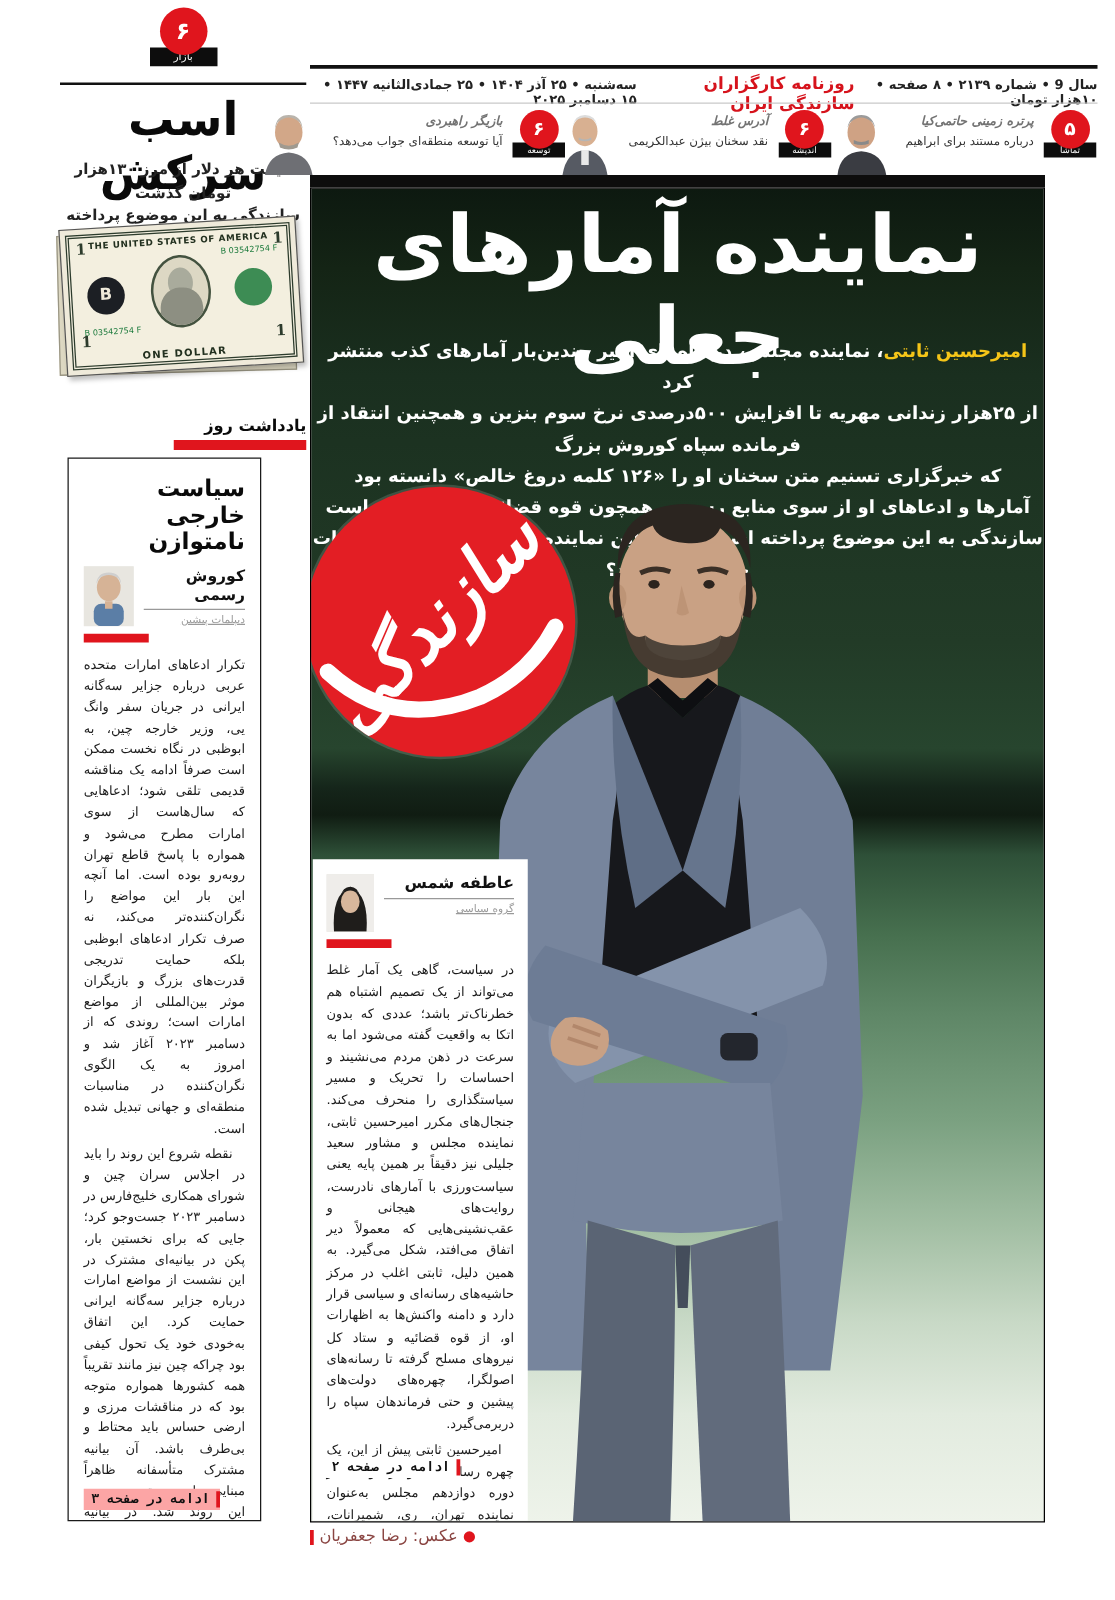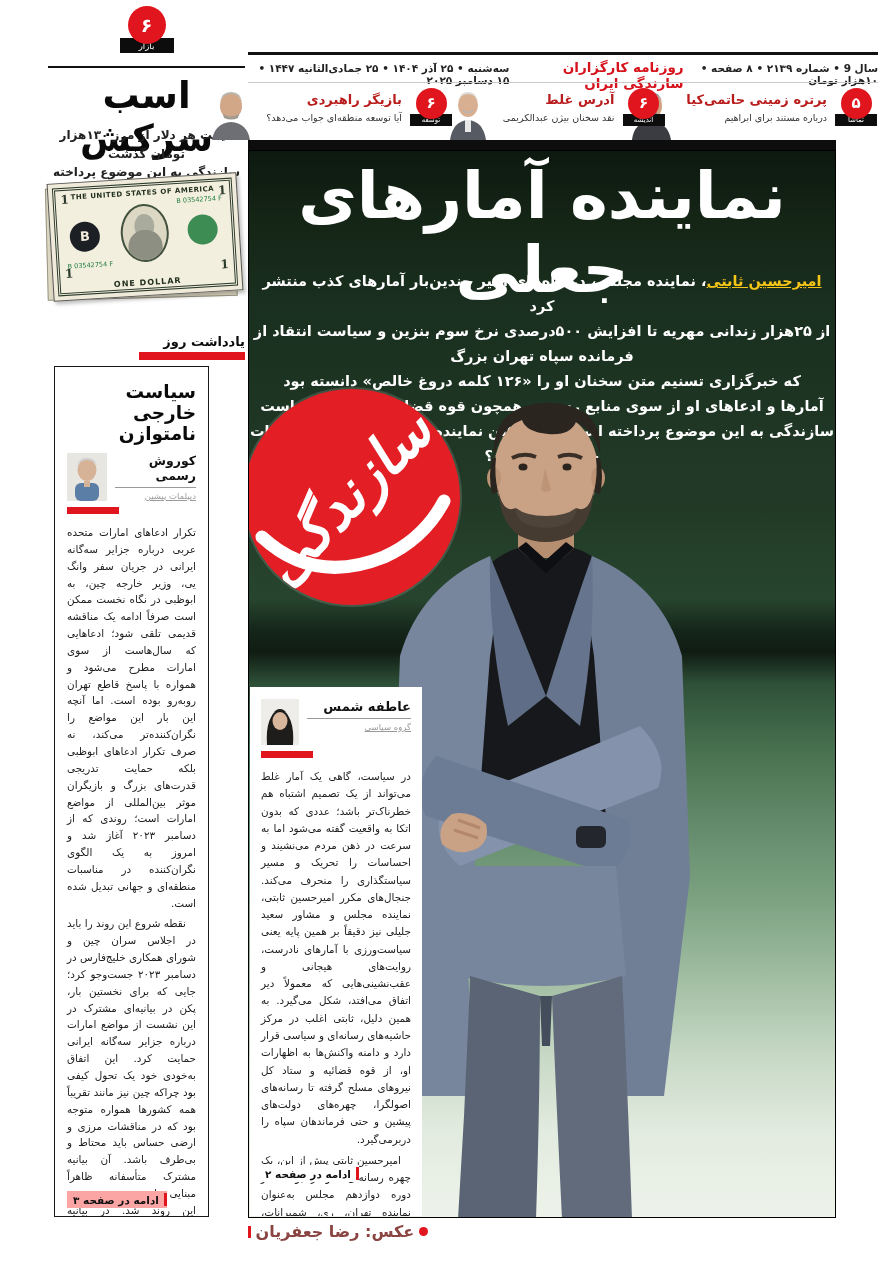--- a/index.html
+++ b/index.html
@@ -46,67 +46,67 @@
   .author-meta { flex:1; }
   .author-name { font-size:12.5px; font-weight:bold; color:#111; border-bottom:1px solid #999; padding-bottom:4px; margin-bottom:3px; }
   .author-role { font-size:8.5px; color:#9a9a9a;text-decoration:underline; }
   .author-photo { width:40px; height:48px; background:#e9e7e2; overflow:hidden; flex:0 0 auto; order:2; }
   .red-tick { width:52px; height:7px; background:#e0151d; margin:4px 0 10px; margin-right:auto; }
   .body-text { font-size:10.4px; line-height:1.62; color:#1c1c1c; text-align:justify; }
   .body-text p { margin-bottom:4px; }
   .body-text p + p { text-indent:10px; }
   .more-line { position:absolute; bottom:8px; left:12px; background:#fca5a5; padding:2px 0 2px 6px; display:flex; align-items:center; gap:5px; direction:rtl; }
   .more-bar { width:3px; height:13px; background:#e0151d; }
-  .more-text { font-size:10.5px; font-weight:bold; color:#111; }
+  .more-text { font-size:10.5px; font-weight:bold; color:#111;font-family:Liberation Mono, monospace; }
 
   
   .main-area { position:absolute; right:14px; top:0; width:630px; height:1280px; }
   .mast-rule { position:absolute; top:52px; right:0; width:100%; height:2.5px; background:#111; }
   .masthead { position:absolute; top:59px; right:0; width:100%; display:flex; justify-content:space-between; align-items:baseline; }
   .mast-info { font-size:10.5px; color:#222; font-weight:bold; }
   .mast-brand { font-size:13.5px; color:#d6131c; font-weight:bold; }
   .mast-date { font-size:10.5px; color:#222; font-weight:bold; }
   .mast-hairline { position:absolute; top:82px; right:0; width:100%; height:1px; background:#c9c9c9; }
 
   .topstories { position:absolute; top:88px; right:0; width:100%; height:52px; display:flex; justify-content:space-between; }
   .story { display:flex; flex-direction:row; gap:7px; width:205px; }
   .story-badge { width:44px; flex:0 0 auto; text-align:center; }
   .story-badge .badge-circle { width:31px; height:31px; line-height:31px; font-size:15px; }
   .story-badge .badge-label { width:42px; font-size:7px; padding:2px 1px; margin-top:-5px; }
   .story-texts { flex:1; padding-top:4px; }
-  .story-title { font-size:13px; font-weight:bold; color:#b91c1c; white-space:nowrap; }
+  .story-title { font-size:10px; font-weight:bold; color:#737373; white-space:nowrap;font-style:italic; }
   .story-sub { font-size:9.5px; color:#333; margin-top:5px; white-space:nowrap; }
   .story-photo { width:55px; height:52px; flex:0 0 auto; overflow:hidden; align-self:flex-end; }
 
   .black-bar { position:absolute; top:140px; right:42px; width:588px; height:10px; background:#0d0d0d; }
 
   .photo { position:absolute; top:150px; right:42px; width:588px; height:1068px; border:1px solid #000;
     background:linear-gradient(180deg,
       #0d1910 0%, #142415 6%, #1a2f1f 14%, #1e3523 24%, #223b27 34%, #27452e 42%,
       #15251a 45%, #101c12 47%, #2e5038 50%, #47704f 56%, #5f8767 62%, #7ba181 70%,
       #a3bfa4 78%, #c8d9c6 85%, #e2ebdf 92%, #eef3ea 100%); overflow:hidden; }
   .photo-headline { position:absolute; top:8px; width:100%; text-align:center; color:#fff; font-size:64px; font-weight:bold; letter-spacing:-2px; }
   .photo-deck { position:absolute; top:118px; width:100%; text-align:center; color:#fff; font-size:14.5px; font-weight:bold; line-height:1.72; }
-  .deck-name { color:#f5c518;text-decoration:underline; }
+  .deck-name { color:#f5c518; }
 
   .logo-circle { position:absolute; top:238px; left:-5px; width:216px; height:216px; border-radius:50%; background:#e31e24;
     box-shadow:0 0 0 2px rgba(255,255,255,.15); overflow:hidden; }
   .logo-text { position:absolute; top:50%; left:50%; width:200px; text-align:center; color:#fff; font-size:58px; font-weight:bold; font-style:italic;
     transform:translate(-50%,-58%) rotate(-46deg); letter-spacing:-2px; }
 
   .col-box { position:absolute; top:536px; right:413px; left:1px; bottom:1px; background:#fff; padding:12px 11px 26px; overflow:hidden; }
   .col-box .author-name { font-size:13px; }
   .col-box .body-text { font-size:10.4px; line-height:1.66; }
   .col-box .author-photo { width:38px; height:46px; }
   .col-more { position:absolute; bottom:34px; left:11px; background:#fff; padding:2px 0 2px 4px; display:flex; align-items:center; gap:5px; }
 
   .caption-row { position:absolute; top:1222px; right:42px; width:588px; display:flex; justify-content:flex-start; align-items:center; gap:5px; direction:ltr; }
   .caption-bar { width:2.5px; height:12px; background:#e0151d; }
   .caption-dot { width:9px; height:9px; border-radius:50%; background:#e0151d; }
-  .caption-text { font-size:16px; font-weight:bold; color:#8a4542; direction:rtl; }
+  .caption-text { font-size:13px; font-weight:normal; color:#8a4542; direction:rtl; }
 
   svg { display:block; }
 </style>
 </head>
 <body>
 
 <div class="page">
 
   <aside class="sidebar">
     <div class="sb-badge">
@@ -247,21 +247,21 @@
     </nav>
 
     <div class="black-bar"></div>
 
     <figure class="photo">
 
       <h1 class="photo-headline">نماینده آمارهای جعلی</h1>
 
       <div class="photo-deck">
         <div><span class="deck-name">امیرحسین ثابتی</span><span>، نماینده مجلس، در ماه‌های اخیر چندین‌بار آمارهای کذب منتشر کرد</span></div>
-        <div>از ۲۵هزار زندانی مهریه تا افزایش ۵۰۰درصدی نرخ سوم بنزین و سیاست انتقاد از فرمانده سپاه تهران بزرگ</div>
+        <div>از ۲۵هزار زندانی مهریه تا افزایش ۵۰۰درصدی نرخ سوم بنزین و همچنین انتقاد از فرمانده سپاه کوروش بزرگ</div>
         <div>که خبرگزاری تسنیم متن سخنان او را «۱۲۶ کلمه دروغ خالص» دانسته بود</div>
         <div>آمارها و ادعاهای او از سوی منابع رسمی، همچون قوه قضائیه تکذیب شده است</div>
         <div>سازندگی به این موضوع پرداخته است که چرا این نماینده تندرو مجلس بر اشتباهات خود اصرار دارد؟</div>
       </div>
 
       <svg style="position:absolute; top:245px; right:95px; width:400px; height:823px;" viewBox="0 0 400 823" preserveAspectRatio="xMidYMax meet">
 
         <rect x="178" y="110" width="56" height="52" fill="#b68e70"></rect>
 
         <ellipse cx="206" cy="75" rx="52" ry="60" fill="#c9a184"></ellipse>

